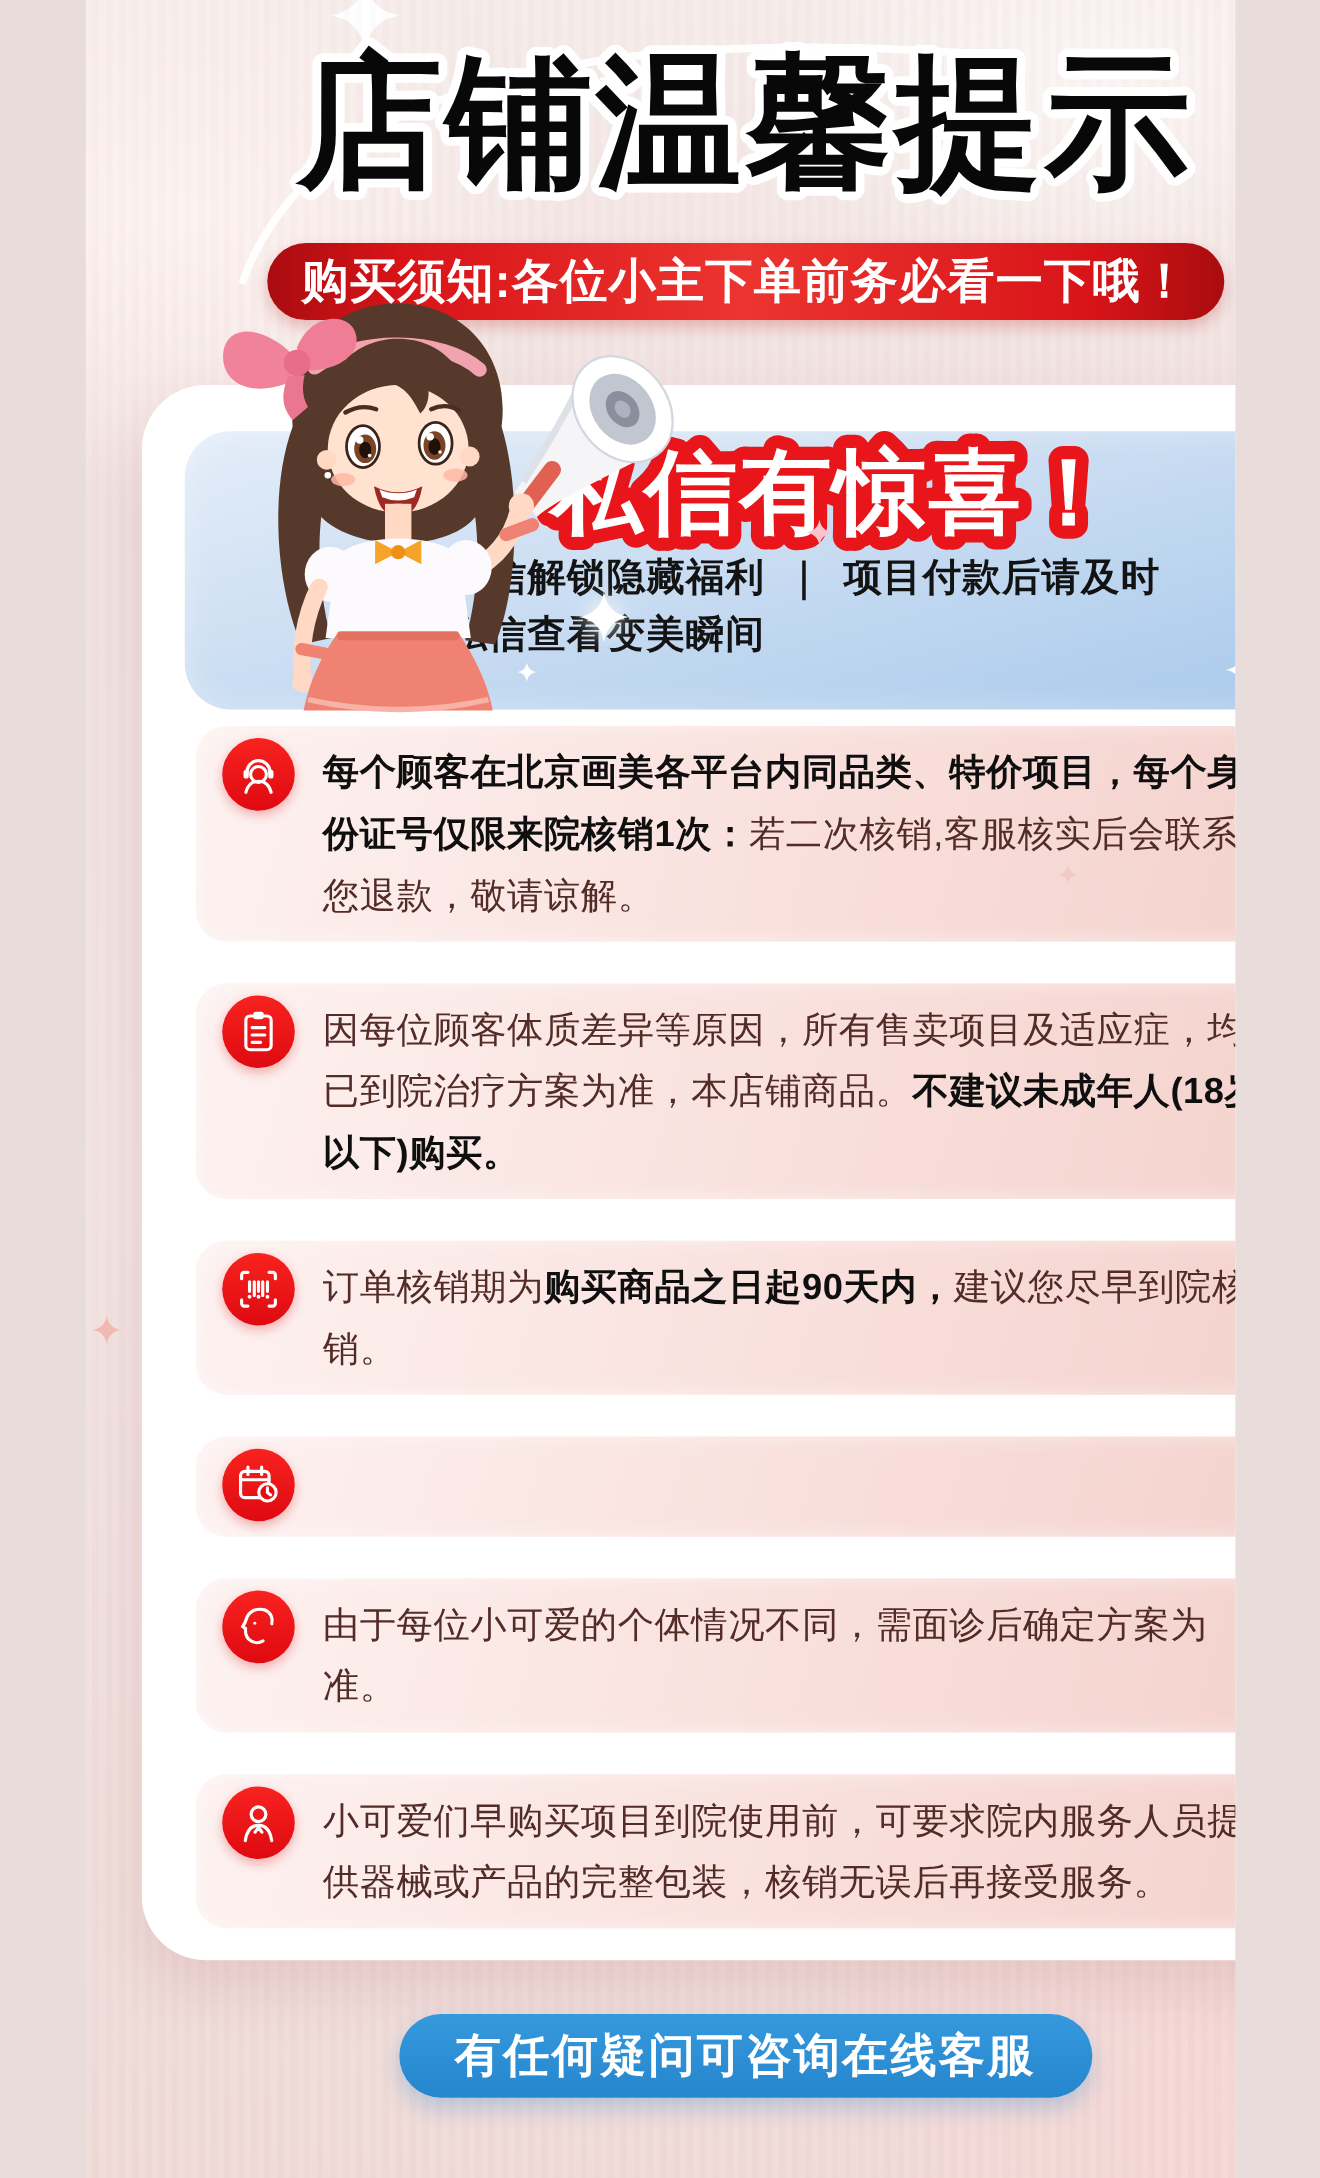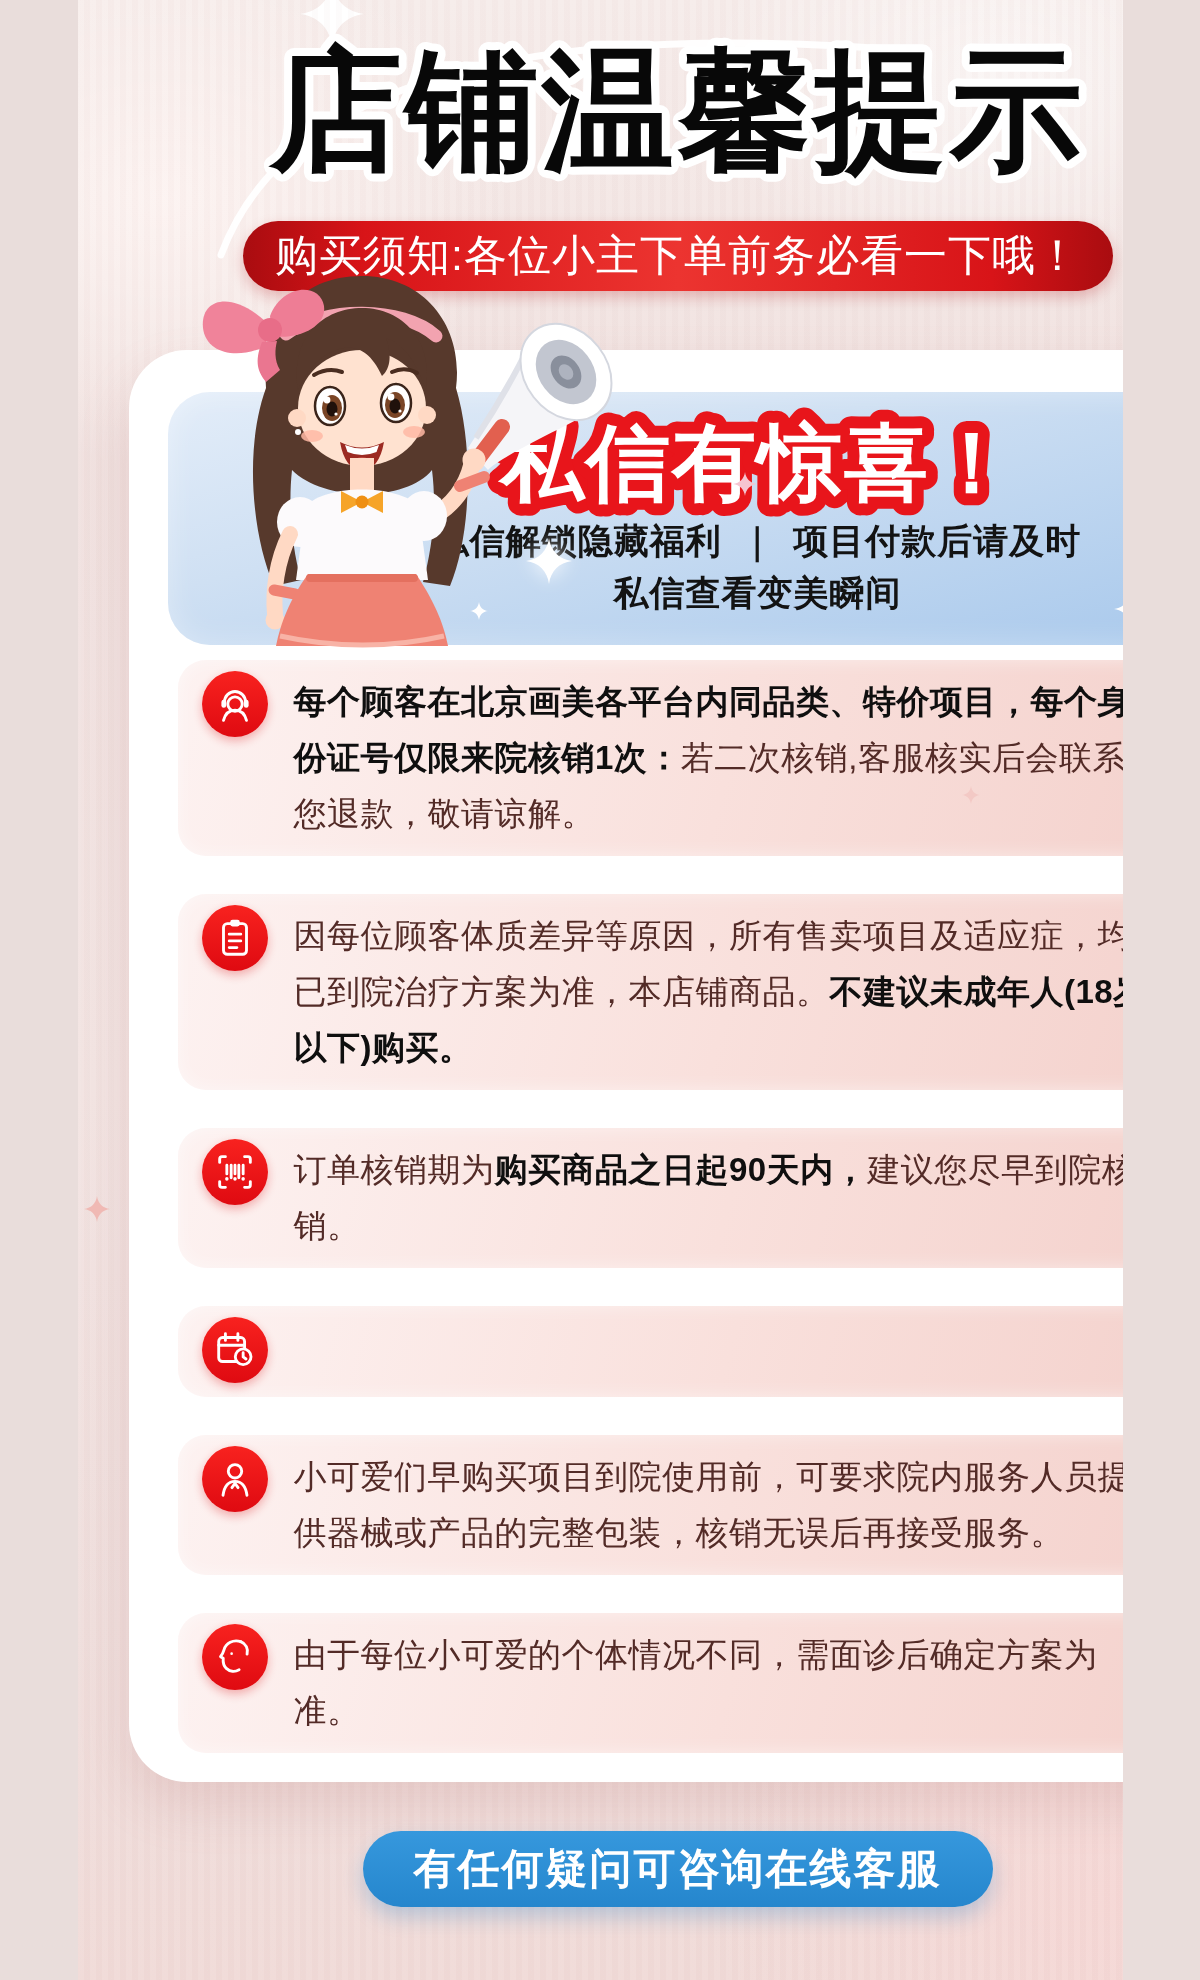--- a/index.html
+++ b/index.html
@@ -13,29 +13,29 @@
   }
   .page::after{content:"";position:absolute;inset:0;pointer-events:none;
     background:repeating-linear-gradient(90deg, rgba(255,255,255,.05) 0 6px, rgba(210,180,178,.05) 6px 12px);}
   .abs{position:absolute;}
   
   .swoosh{left:58px;top:0;width:930px;height:290px;z-index:1;}
   .title-svg{left:0;top:18px;width:1200px;height:180px;z-index:2;}
   .banner{left:165px;top:221px;width:870px;height:70px;border-radius:36px;z-index:2;
     background:linear-gradient(90deg,#a90c10 0%,#d81418 14%,#ec3430 50%,#d81418 86%,#a90c10 100%);
     display:flex;align-items:center;justify-content:center;box-shadow:0 6px 14px rgba(180,20,22,.25);}
-  .banner span{color:#fff;font-size:43px;font-weight:400;letter-spacing:1px;}
+  .banner span{color:#fff;font-size:43px;font-weight:700;letter-spacing:1px;}
   
   .white-card{left:51px;top:350px;width:1098px;height:1432px;background:#ffffff;border-radius:58px;
     box-shadow:0 24px 50px rgba(186,120,118,.20);z-index:2;}
   .blue-card{left:90px;top:392px;width:1018px;height:253px;border-radius:42px;z-index:3;
     background:linear-gradient(165deg,#e3edf9 0%,#cfe0f3 38%,#a9c9ec 100%);
     box-shadow:inset 0 0 30px rgba(255,255,255,.35);}
   .mascot{left:96px;top:248px;width:460px;height:420px;z-index:5;}
-  .promo-text{left:330px;top:400px;width:700px;text-align:center;z-index:4;}
+  .promo-text{left:330px;top:384px;width:700px;text-align:left;z-index:4;}
   .headline-svg{width:700px;height:118px;display:block;}
   .benefit-line{color:#131313;font-size:35px;font-weight:800;line-height:46px;letter-spacing:1px;}
   .benefit-line .sep{margin:0 18px;font-weight:600;}
   .benefit-line2{margin-top:6px;}
   
   .notice-list{left:100px;top:660px;width:1000px;display:flex;flex-direction:column;gap:38px;z-index:4;}
   .notice-card{display:flex;align-items:flex-start;gap:26px;padding:14px 22px 14px 24px;border-radius:28px;
     background:linear-gradient(105deg,#fdf2f1 0%,#f9e0dc 55%,#f4d2cd 100%);
     box-shadow:inset 0 0 18px rgba(255,255,255,.5);}
   .notice-icon{flex:0 0 66px;width:66px;height:66px;border-radius:50%;margin-top:-3px;
@@ -236,33 +236,33 @@
     <span class="notice-icon">
       <svg viewBox="0 0 48 48" aria-hidden="true">
             <use href="#sym-calendar-clock-icon"></use>
           </svg>
     </span>
   </div>
 
   <div class="notice-card">
     <span class="notice-icon">
       <svg viewBox="0 0 48 48" aria-hidden="true">
+            <use href="#sym-face-profile-icon"></use>
+          </svg>
+    </span>
+    <p class="notice-text"><span class="seg-normal">由于每位小可爱的个体情况不同，需面诊后确定方案为准。</span></p>
+  </div>
+
+  <div class="notice-card">
+    <span class="notice-icon">
+      <svg viewBox="0 0 48 48" aria-hidden="true">
             <use href="#sym-person-icon"></use>
           </svg>
     </span>
     <p class="notice-text"><span class="seg-normal">小可爱们早购买项目到院使用前，可要求院内服务人员提供器械或产品的完整包装，核销无误后再接受服务。</span></p>
-  </div>
-
-  <div class="notice-card">
-    <span class="notice-icon">
-      <svg viewBox="0 0 48 48" aria-hidden="true">
-            <use href="#sym-face-profile-icon"></use>
-          </svg>
-    </span>
-    <p class="notice-text"><span class="seg-normal">由于每位小可爱的个体情况不同，需面诊后确定方案为准。</span></p>
   </div>
 </div>
 
   <div class="abs cta-button">
     <span>有任何疑问可咨询在线客服</span>
   </div>
 
   <div class="abs sparkle" style="left:222px;top:-18px;width:64px;height:64px;color:#fff">
       <svg viewBox="0 0 48 48">
         <path fill="currentColor" d="M24 0C25.8 13.6 34.4 22.2 48 24 34.4 25.8 25.8 34.4 24 48 22.2 34.4 13.6 25.8 0 24 13.6 22.2 22.2 13.6 24 0Z"></path>

